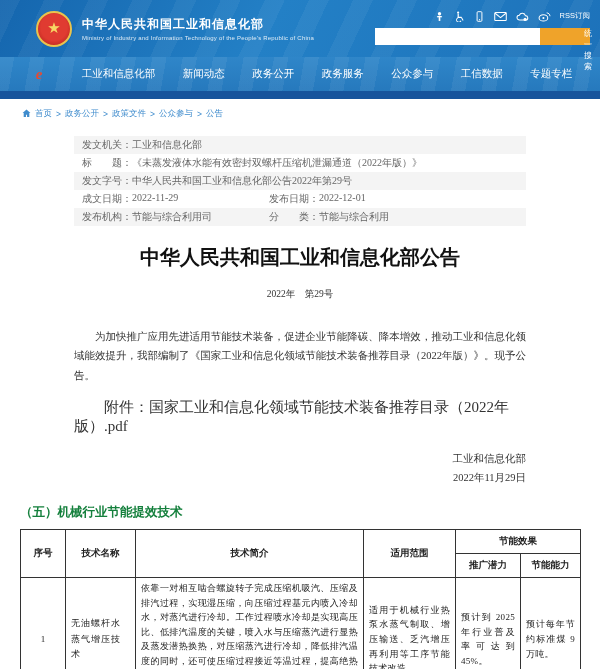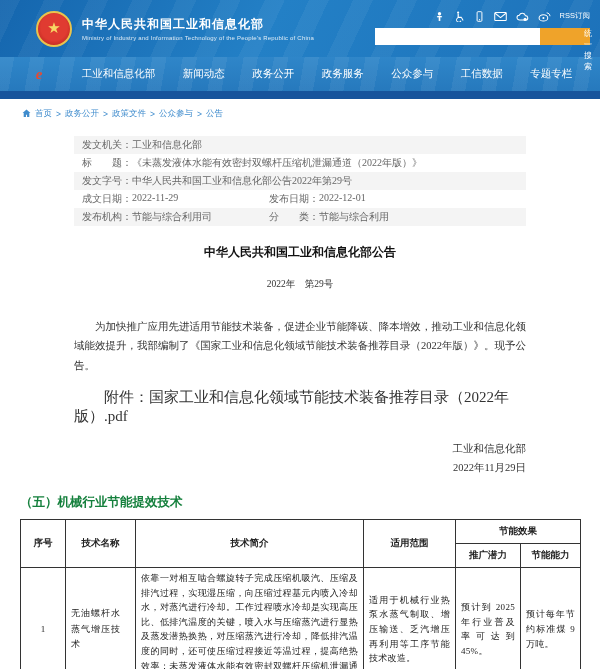--- a/index.html
+++ b/index.html
@@ -53,21 +53,21 @@
   .meta { width:452px; margin:16px auto 0 74px; font-size:10px; color:#666; }
   .meta-row { display:flex; min-height:17px; align-items:center; padding:2px 8px; }
   .meta-row:nth-child(odd) { background:#f4f4f4; }
   .meta-pair { display:flex; }
   .meta-pair.first { width:187px; }
   .m-label { white-space:nowrap; }
 
   
   .article { width:452px; margin:0 auto 0 74px; color:#333; }
   .a-title { text-align:center; margin-top:18px; font-family:"Liberation Sans",sans-serif;
-    font-weight:bold; font-size:12px; color:#111; }
+    font-weight:bold; font-size:20px; color:#111; }
   .a-issue { text-align:center; margin-top:17px; font-size:9.5px; }
   .a-para { margin-top:26px; font-size:10.5px; line-height:1.85; text-indent:2em; text-align:justify; }
   .a-attach { margin-top:13px; font-size:15px; text-indent:2em; }
   .a-attach a { color:#333; text-decoration:none; cursor:pointer; }
   .a-sign { text-align:right; margin-top:14px; font-size:10.5px; line-height:1.8; }
 
   
   .sec-head { margin:16px 0 0 20px; font-size:12.5px; font-weight:bold; color:#15803d; }
   table.cat { width:560px; margin:8px 0 0 20px; border-collapse:collapse; table-layout:fixed;
     font-size:9px; color:#222; }

